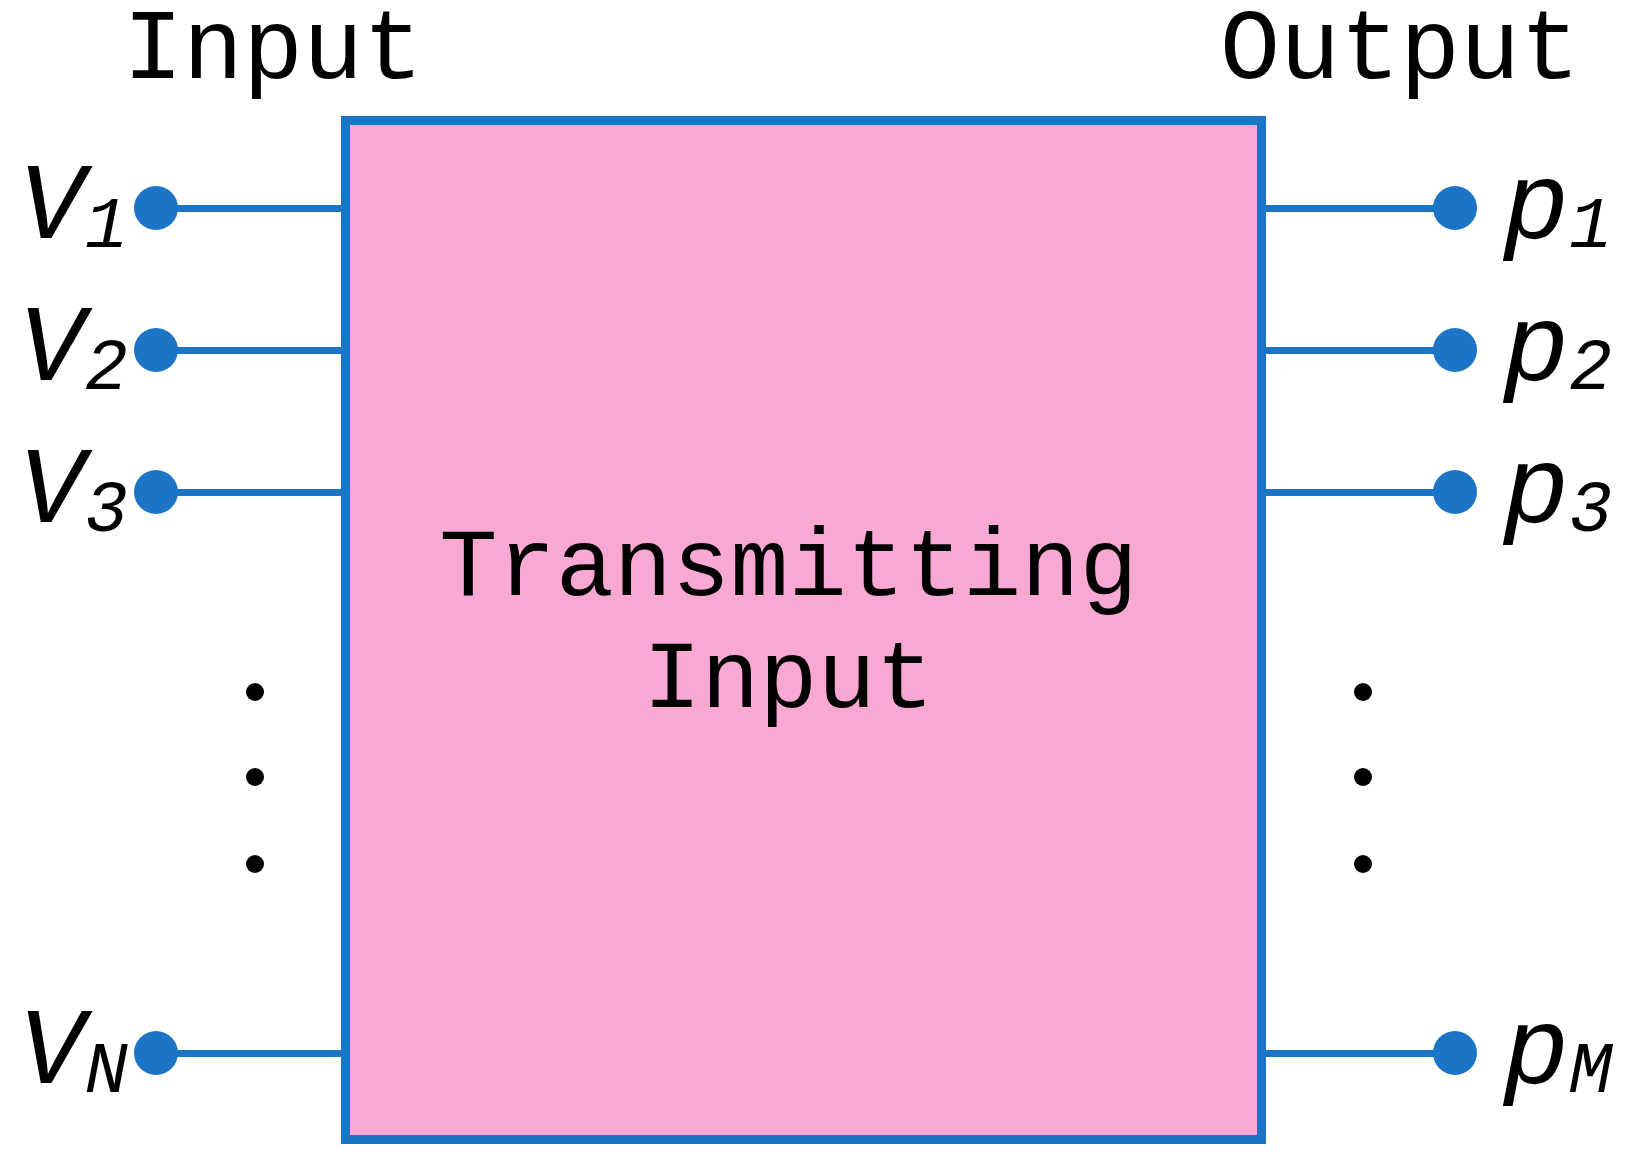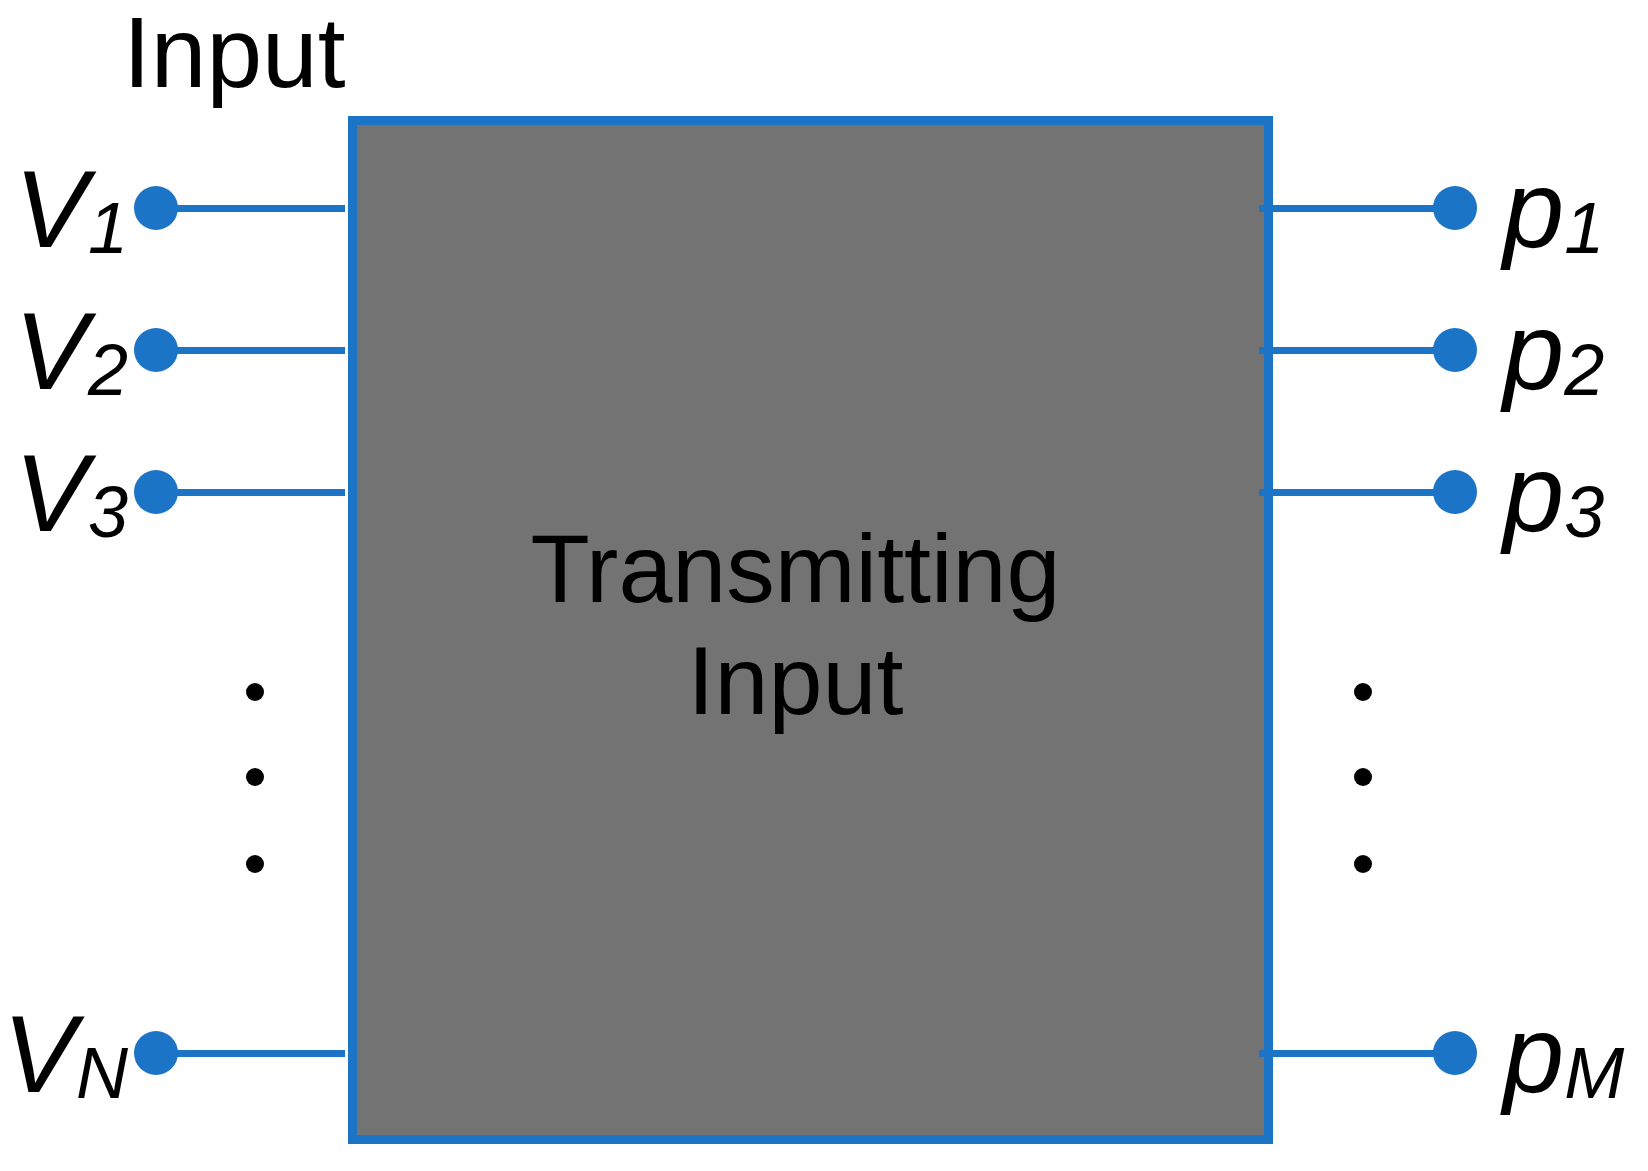--- a/index.html
+++ b/index.html
@@ -7,46 +7,45 @@
     --ink: #000000;
   }
   * { margin: 0; padding: 0; box-sizing: border-box; }
   html, body { background: #ffffff; }
   #canvas {
     position: relative;
     width: 1648px;
     height: 1171px;
     background: #ffffff;
     overflow: hidden;
-    font-family: Liberation Sans, sans-serif;
+    font-family: Liberation Mono, monospace;
     color: var(--ink);
   }
 
   .section-label {
     position: absolute;
     font-size: 100px;
     line-height: 1;
     color: var(--ink);
     white-space: nowrap;
   }
   #input-label  { left: 123px; top: 2px; }
   #output-label { left: 1220px; top: 2px; }
 
   .array-box {
     position: absolute;
     left: 341px;
     top: 116px;
     width: 925px;
     height: 1028px;
     border: 9px solid var(--accent);
-    background: #737373;
+    background: #f9a8d4;
     display: flex;
     align-items: center;
     justify-content: center;
-    margin-left: 7px;
   }
   .array-box .box-title {
     text-align: center;
     font-size: 97px;
     line-height: 112px;
     color: var(--ink);
     margin-top: -10px;
     margin-left: -30px;
   }
 
@@ -105,20 +104,21 @@
   }
   .edot.left  { left: 246px; }
   .edot.right { left: 1354px; }
 </style>
 </head>
 <body>
 
 <div id="canvas">
 
   <div class="section-label" id="input-label">Input</div>
+  <div class="section-label" id="output-label">Output</div>
 
   <div class="array-box">
     <div class="box-title">
       <div>Transmitting</div>
       <div>Input</div>
     </div>
   </div>
 
   <div class="port-label left" style="top:138px">
     <span>V</span>

